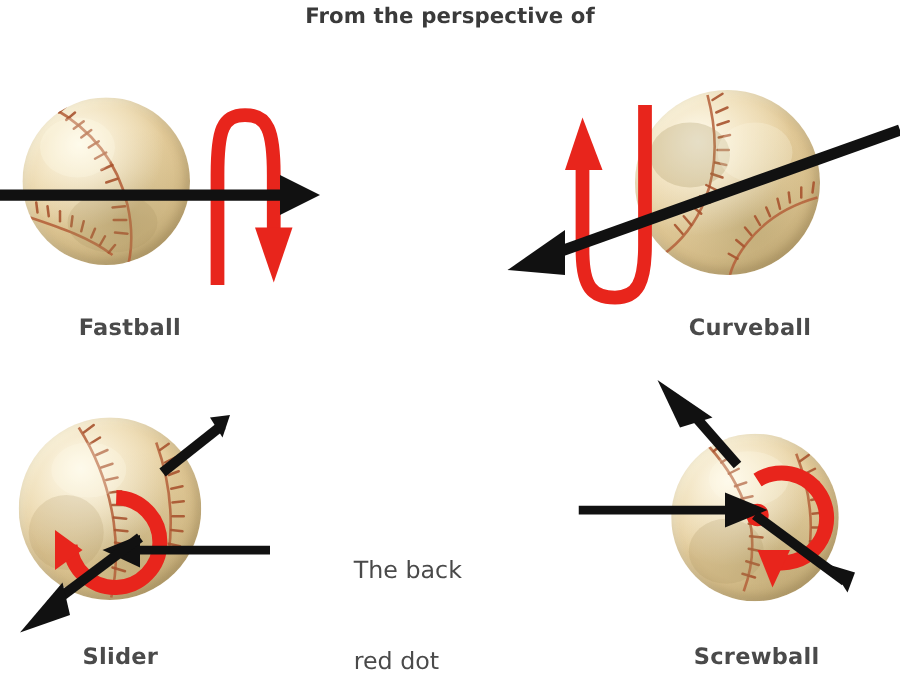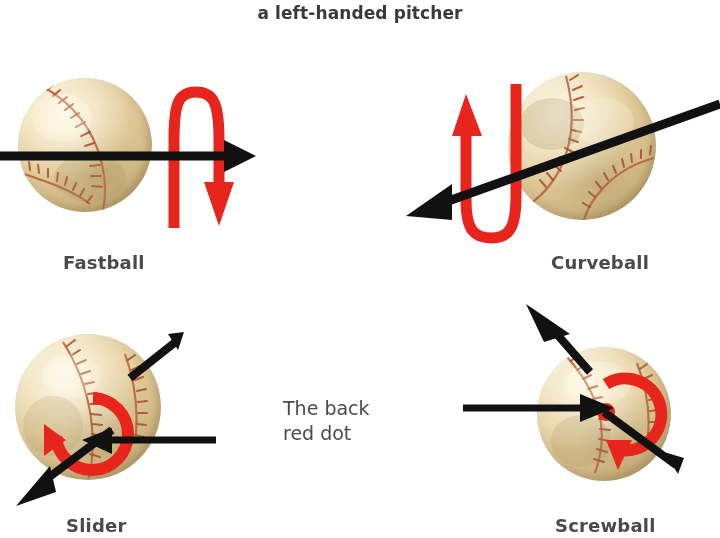--- a/index.html
+++ b/index.html
@@ -34,21 +34,21 @@
 
   .center-note {
     position: absolute;
     left: 283px; top: 396px;
     font-family: "DejaVu Sans", sans-serif;
     font-size: 19px;
     line-height: 25px;
     color: #4a4a4a;
     text-align: left;
   }
-  .center-note span { display: block; white-space: nowrap; }
+  .center-note span { display: block; white-space: nowrap; margin-top: 48px; }
 
   .pitch-label {
     position: absolute;
     font-family: "DejaVu Sans", sans-serif;
     font-weight: bold;
     font-size: 18px;
     color: #4a4a4a;
     white-space: nowrap;
     letter-spacing: 0.2px;
   }
@@ -70,21 +70,21 @@
   .ball svg { position: absolute; left: 0; top: 0; }
 
   .overlay { position: absolute; left: 0; top: 0; width: 720px; height: 538px; pointer-events: none; }
 </style>
 </head>
 <body>
 
 <div id="stage">
 
   <div class="title-block">
-    <span class="title-line">a left-handed pitcher</span>
+    <span class="title-line">From the perspective of</span>
   </div>
 
   <div class="ball" style="left:18px; top:78px; width:134px; height:134px;">
     <svg width="134" height="134" viewBox="0 0 134 134">
       <g fill="none" stroke="#b4603a" stroke-width="2.1" opacity="0.88">
         <path d="M24,8 C56,26 76,52 84,86 C88,104 88,118 85,132"></path>
         <path d="M6,96 C30,104 54,112 72,126"></path>
       </g>
       <g stroke="#a8542f" stroke-width="2.0" opacity="0.9" stroke-linecap="round">
         <path d="M29,12 l7,-6"></path>

